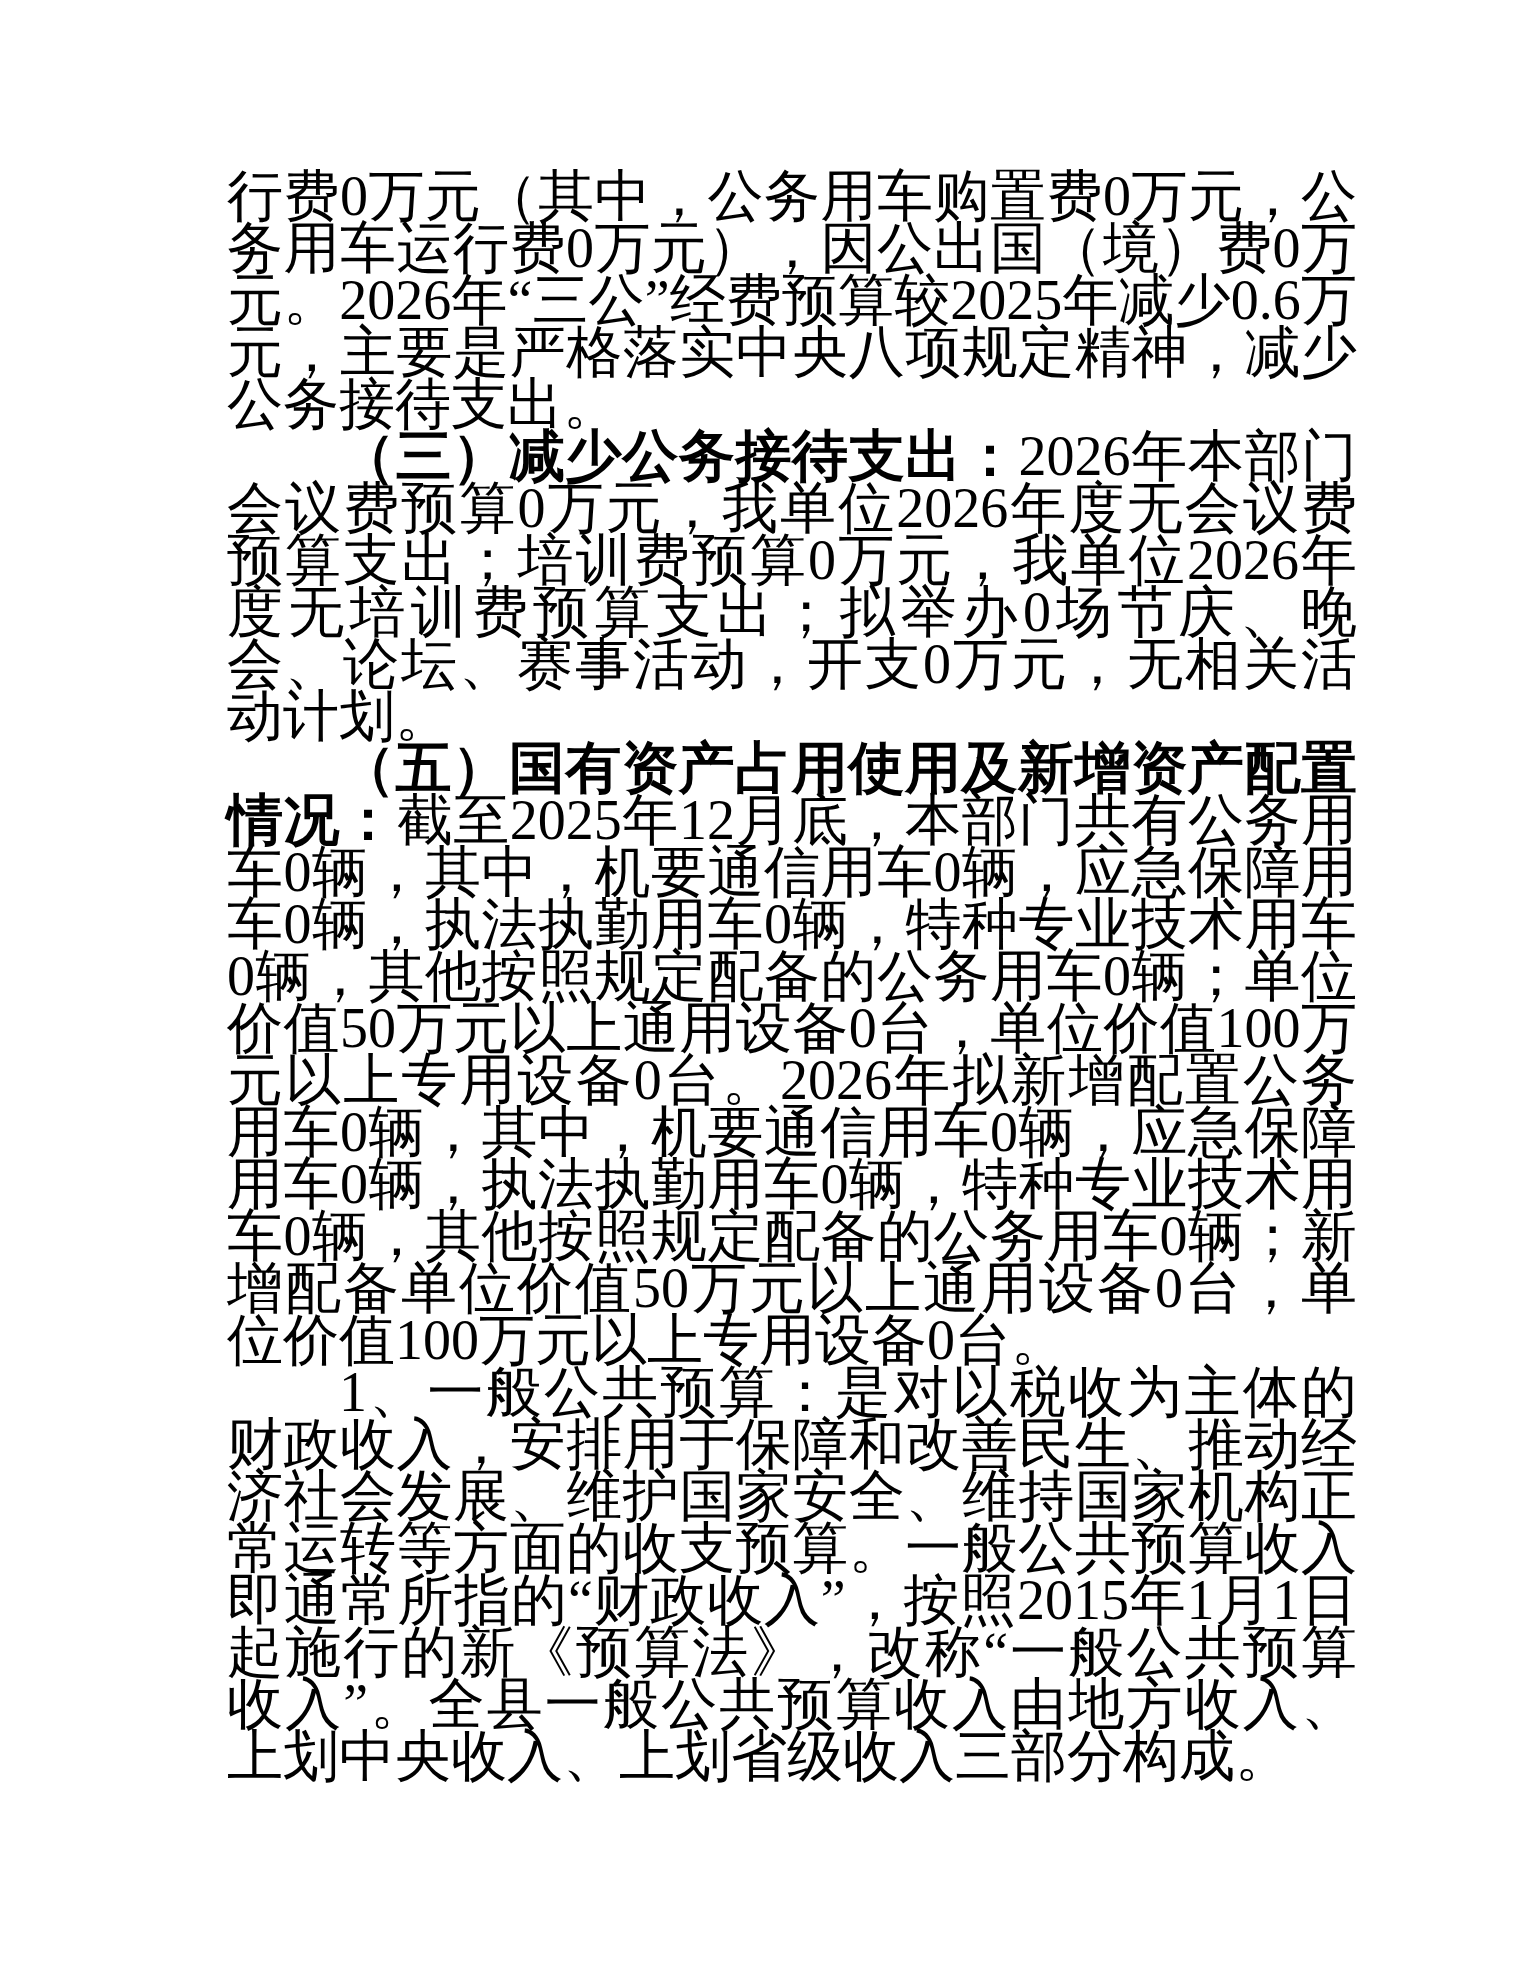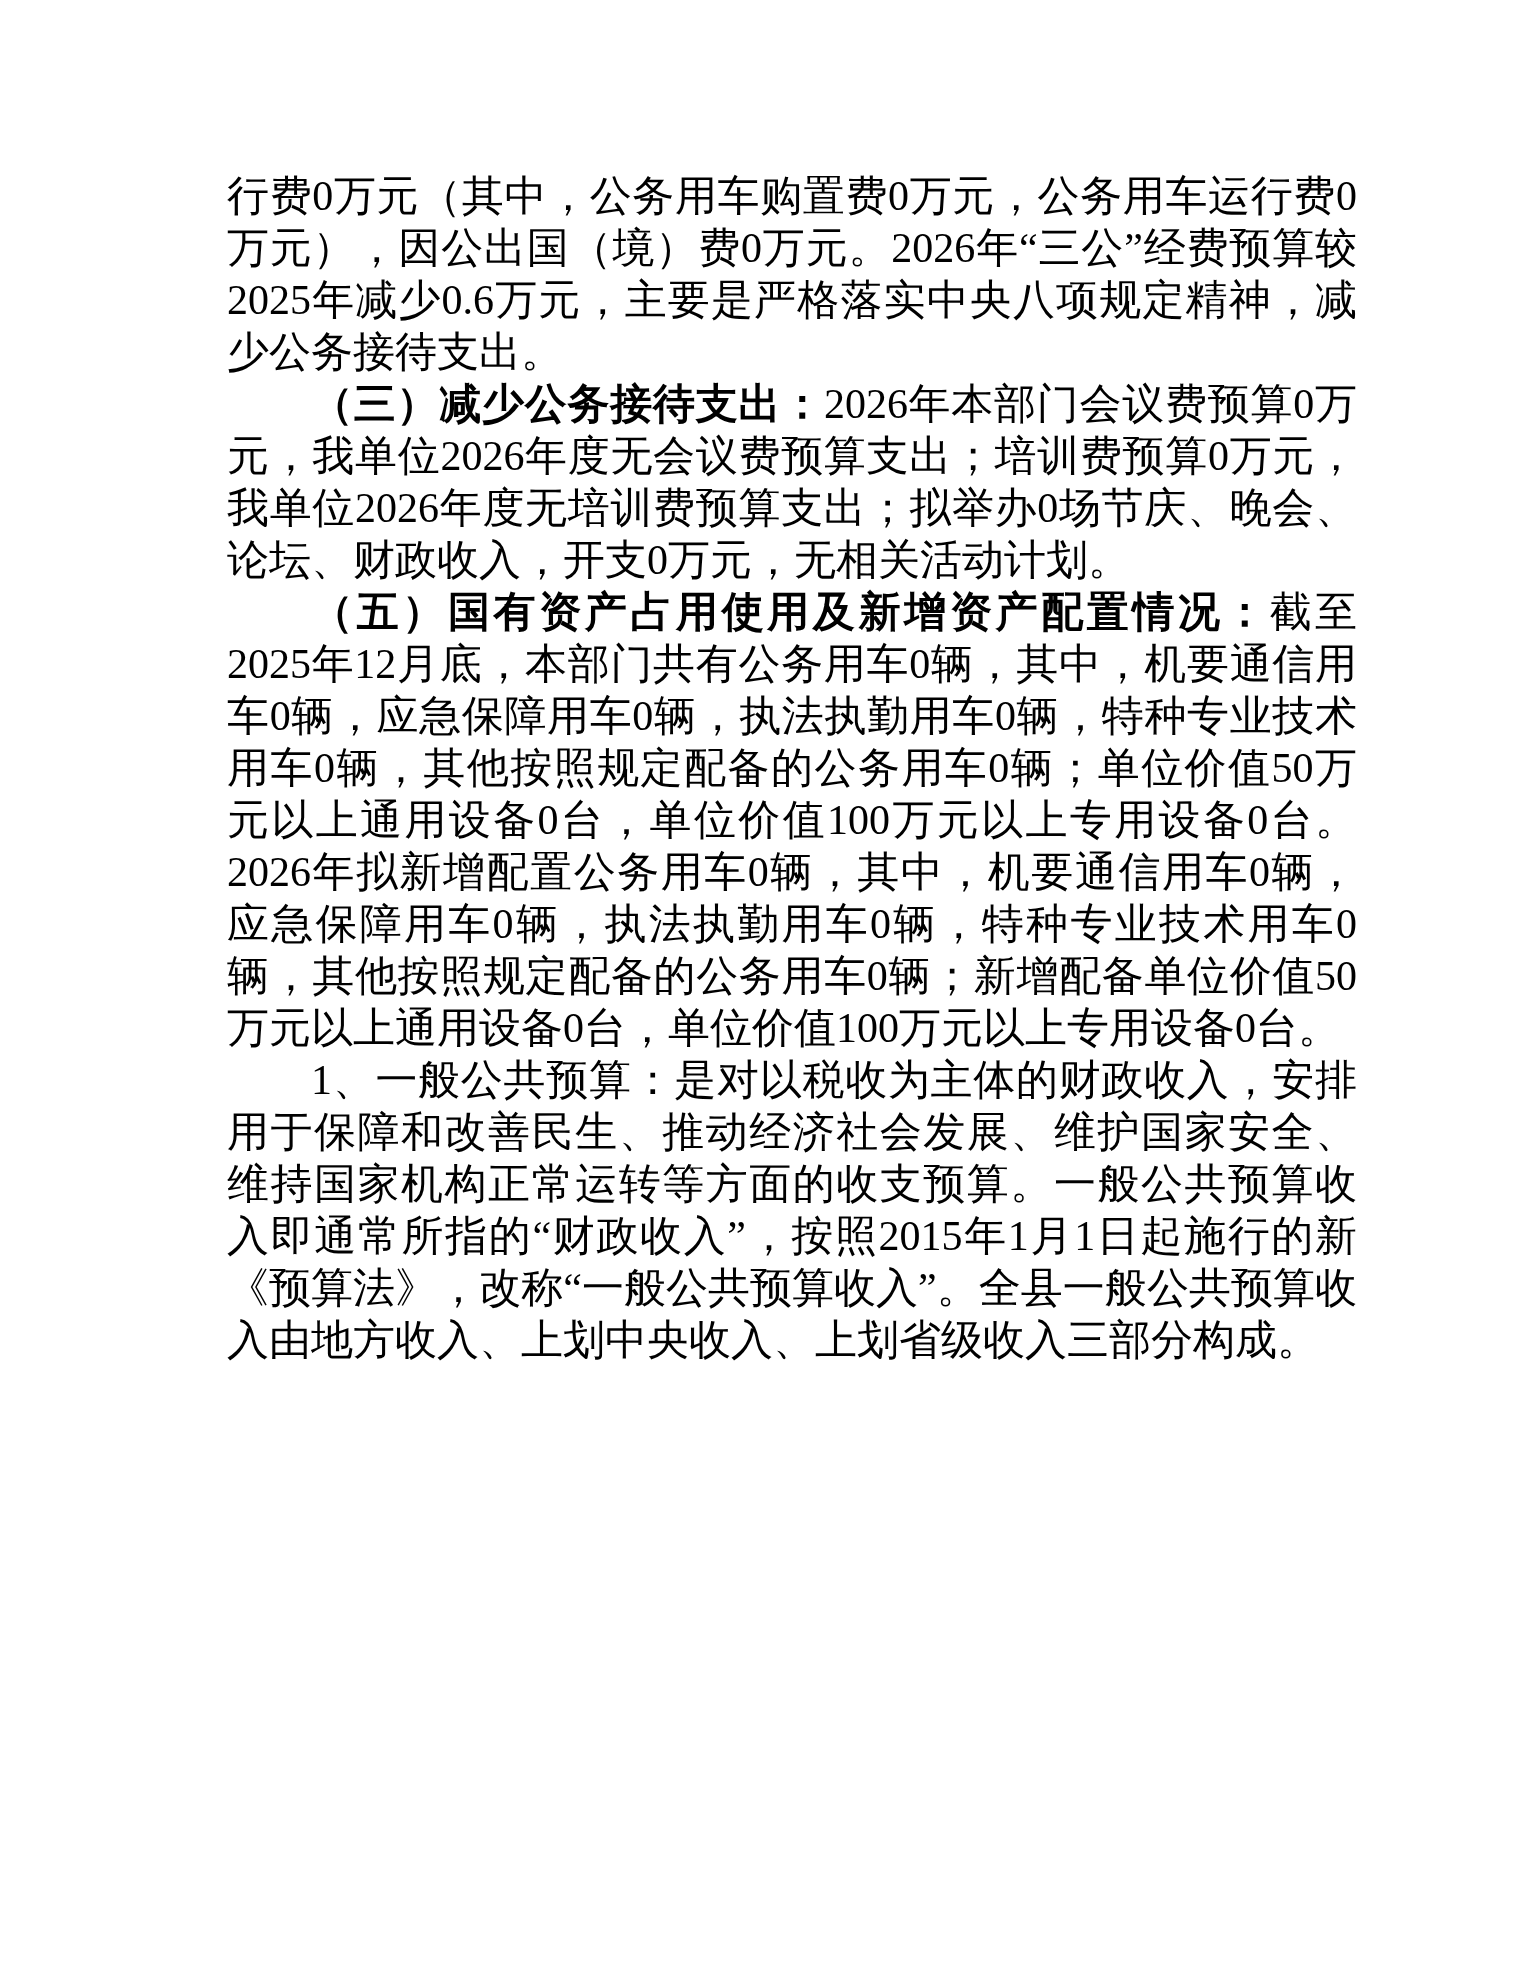--- a/index.html
+++ b/index.html
@@ -13,21 +13,21 @@
     height: 1980px;
     background: #ffffff;
     overflow: hidden;
   }
   .content {
     position: absolute;
     left: 227px;
     top: 170px;
     width: 1130px;
     font-family: "Liberation Serif", "DejaVu Serif", serif;
-    font-size: 42px;
+    font-size: 56px;
     line-height: 52px;
     color: #000000;
     text-align: justify;
     text-justify: inter-ideograph;
   }
   .para {
     margin: 0;
     padding: 0;
     text-indent: 2em;
   }
@@ -42,17 +42,17 @@
     font-weight: bold;
     font-family: "Liberation Sans", "DejaVu Sans", sans-serif;
   }
 </style>
 </head>
 <body>
 
 <div class="page">
   <div class="content">
       <p class="para continuation"><span>行费0万元（其中，公务用车购置费0万元，公务用车运行费0万元），因公出国（境）费0万元。2026年“三公”经费预算较2025年减少0.6万元，主要是严格落实中央八项规定精神，减少公务接待支出。</span></p>
-      <p class="para body"><span class="lead">（三）减少公务接待支出：</span><span>2026年本部门会议费预算0万元，我单位2026年度无会议费预算支出；培训费预算0万元，我单位2026年度无培训费预算支出；拟举办0场节庆、晚会、论坛、财政收入，开支0万元，无相关活动计划。</span></p>
+      <p class="para body"><span class="lead">（三）减少公务接待支出：</span><span>2026年本部门会议费预算0万元，我单位2026年度无会议费预算支出；培训费预算0万元，我单位2026年度无培训费预算支出；拟举办0场节庆、晚会、论坛、赛事活动，开支0万元，无相关活动计划。</span></p>
       <p class="para body"><span class="lead">（五）国有资产占用使用及新增资产配置情况：</span><span>截至2025年12月底，本部门共有公务用车0辆，其中，机要通信用车0辆，应急保障用车0辆，执法执勤用车0辆，特种专业技术用车0辆，其他按照规定配备的公务用车0辆；单位价值50万元以上通用设备0台，单位价值100万元以上专用设备0台。2026年拟新增配置公务用车0辆，其中，机要通信用车0辆，应急保障用车0辆，执法执勤用车0辆，特种专业技术用车0辆，其他按照规定配备的公务用车0辆；新增配备单位价值50万元以上通用设备0台，单位价值100万元以上专用设备0台。</span></p>
       <p class="para body"><span>1、一般公共预算：是对以税收为主体的财政收入，安排用于保障和改善民生、推动经济社会发展、维护国家安全、维持国家机构正常运转等方面的收支预算。一般公共预算收入即通常所指的“财政收入”，按照2015年1月1日起施行的新《预算法》，改称“一般公共预算收入”。全县一般公共预算收入由地方收入、上划中央收入、上划省级收入三部分构成。</span></p>
     </div>
 </div>
 
 </body></html>

